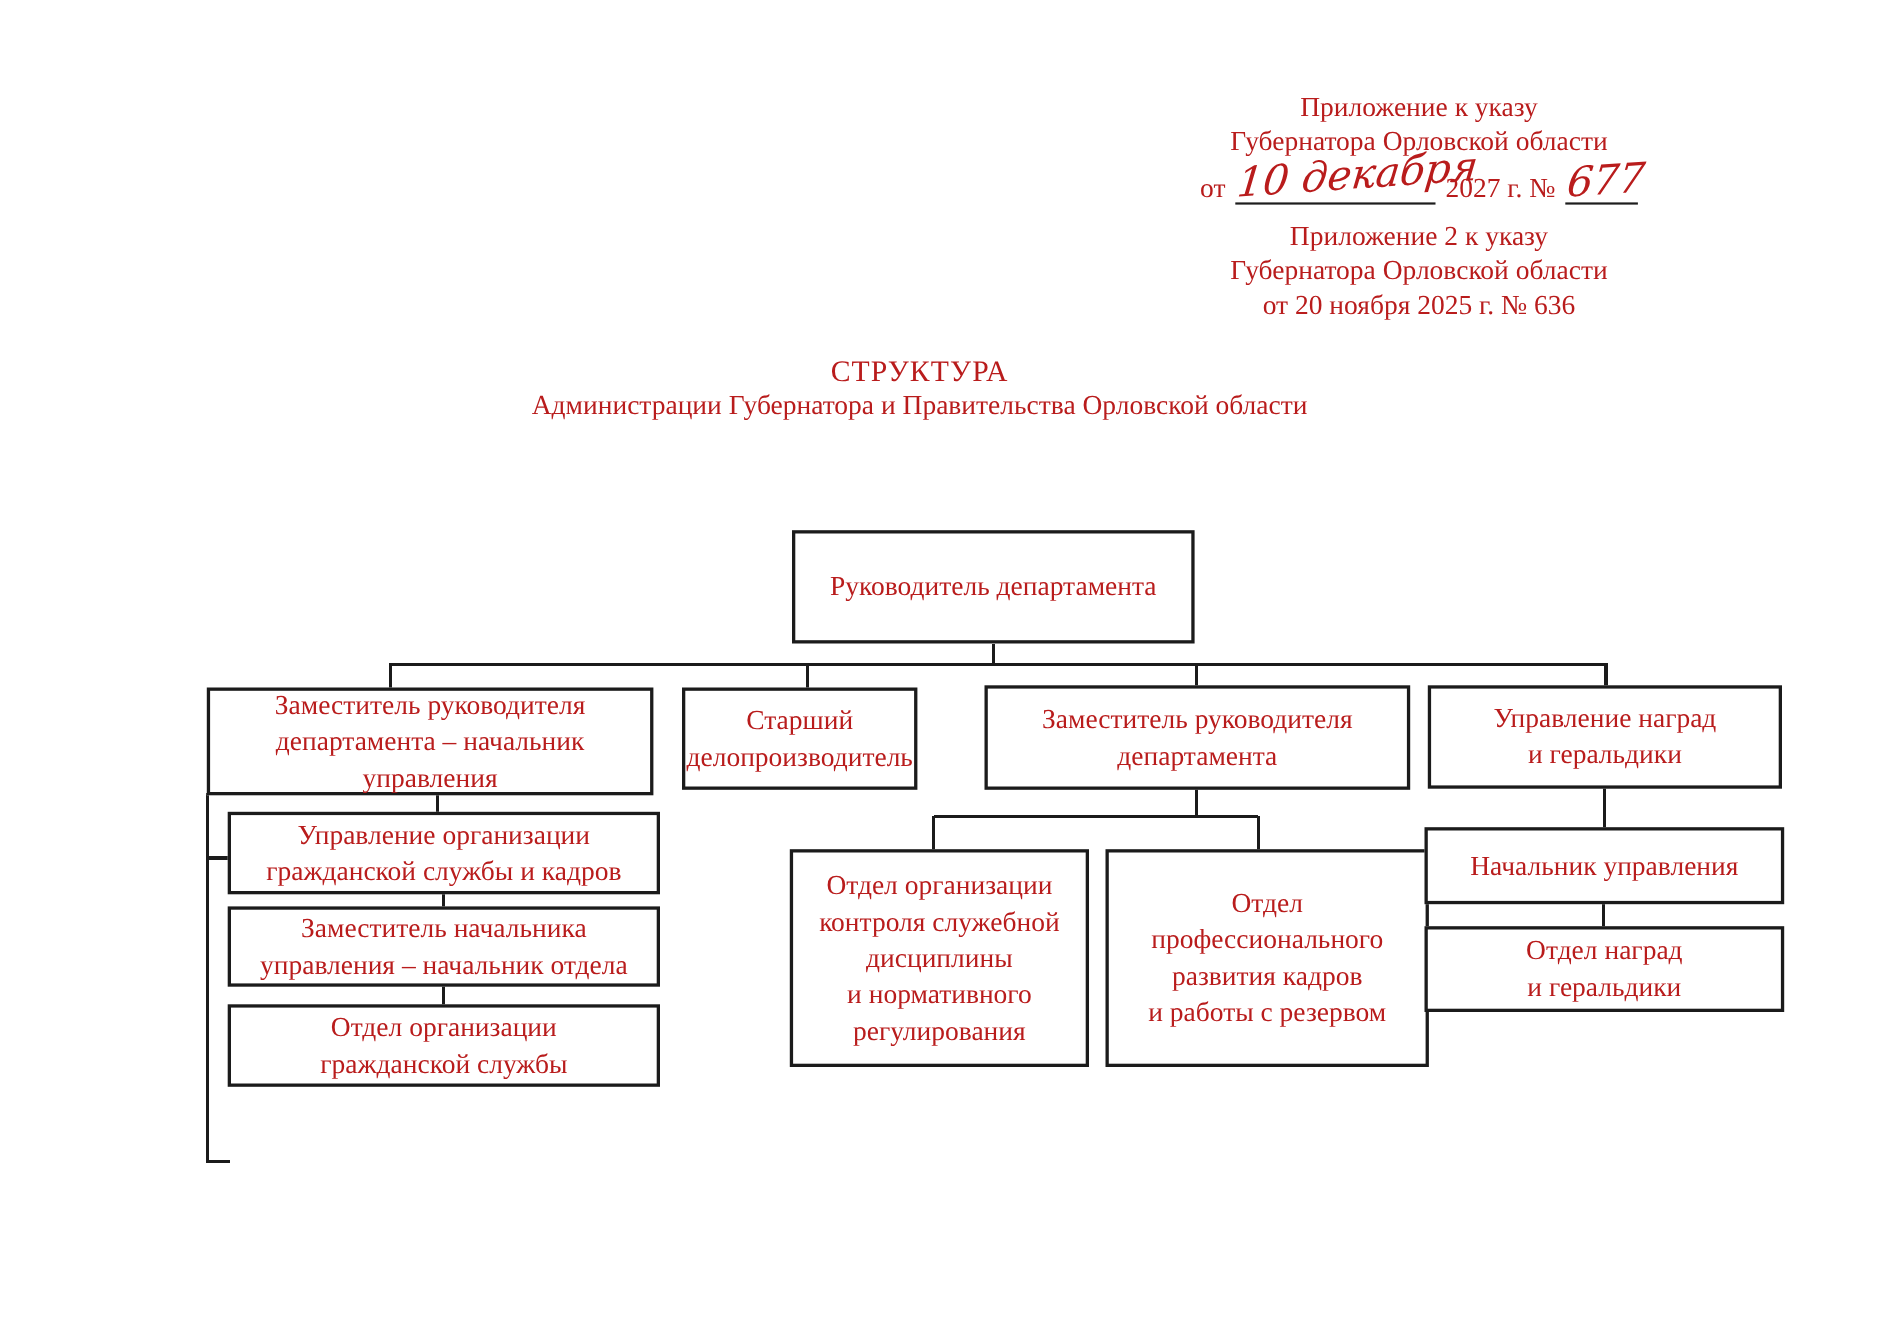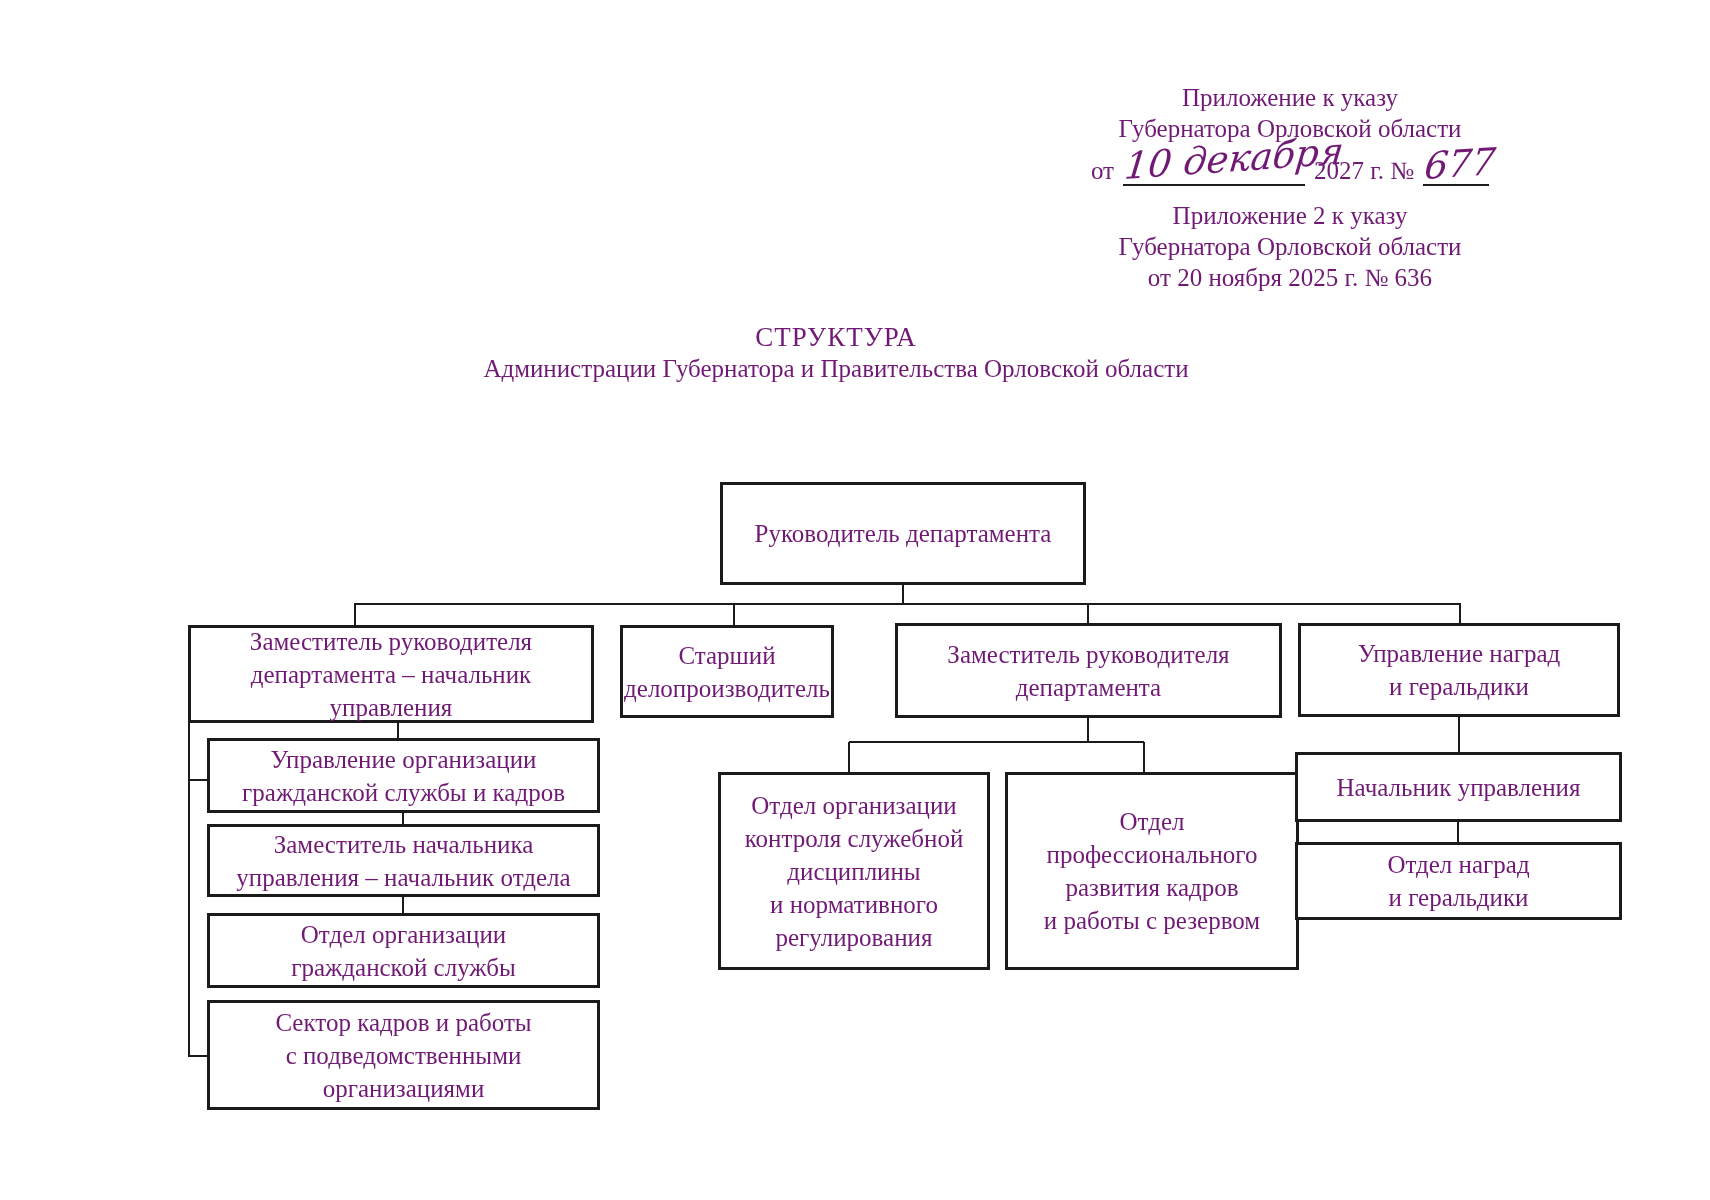--- a/index.html
+++ b/index.html
@@ -1,21 +1,21 @@
 <!DOCTYPE html>
 <html><head>
 <meta charset="utf-8">
 <style>
   html,body{margin:0;padding:0;background:#e8e8e8;}
   .page{
     position:relative;
     width:1710px;height:1200px;
     background:#ffffff;
     font-family:"Liberation Serif","DejaVu Serif",serif;
-    color:#701a75;
+    color:#b91c1c;
     overflow:hidden;
   }
   .annotation{
     position:absolute;
     text-align:center;
     font-size:25px;
     line-height:31px;
   }
   .annotation .ann-line{white-space:nowrap;}
   .ann-line3{
@@ -139,23 +139,20 @@
 
   <div class="node" style="left:207px;top:738px;width:393px;height:75px;">Управление организации
 гражданской службы и кадров</div>
 
   <div class="node" style="left:207px;top:824px;width:393px;height:73px;">Заместитель начальника
 управления – начальник отдела</div>
 
   <div class="node" style="left:207px;top:913px;width:393px;height:75px;">Отдел организации
 гражданской службы</div>
 
-  <div class="node" style="left:207px;top:1000px;width:393px;height:110px;">Сектор кадров и работы
-с подведомственными
-организациями</div>
 
   <div class="node" style="left:718px;top:772px;width:272px;height:198px;">Отдел организации
 контроля служебной
 дисциплины
 и нормативного
 регулирования</div>
 
   <div class="node" style="left:1005px;top:772px;width:294px;height:198px;">Отдел
 профессионального
 развития кадров

